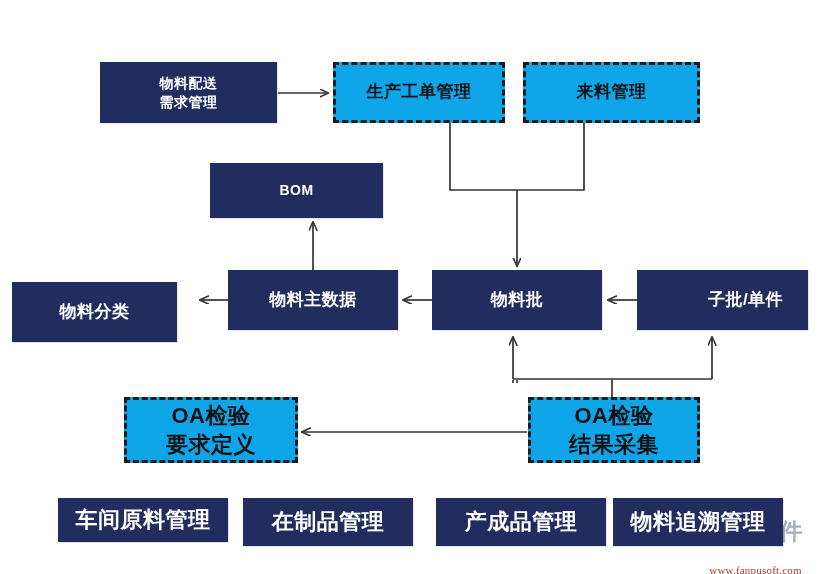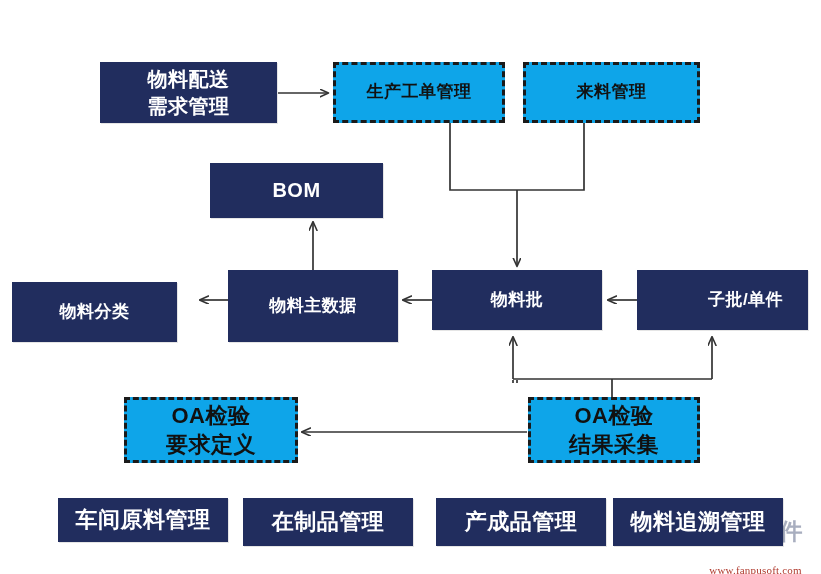--- a/index.html
+++ b/index.html
@@ -48,21 +48,21 @@
   .node.dashed {
     background: #0ea5e9;
     color: #111111;
     border: 3px dashed #1a1a1a;
     font-weight: bold;
   }
   .node-label {
     white-space: pre-line;
     display: block;
   }
-  .fs-18 { font-size: 20px; }
+  .fs-18 { font-size: 14px; }
   .fs-17 { font-size: 17px; }
   .fs-16 { font-size: 22px; }
 
   
   #watermark {
     position: absolute;
     left: 690px;
     top: 512px;
     width: 131px;
     height: 62px;
@@ -157,21 +157,21 @@
   </div>
 
   <div class="node solid fs-18 z-top" style="left:210px;top:163px;width:173px;height:55px;">
     <span class="node-label">BOM</span>
   </div>
 
   <div class="node solid fs-17 z-top" style="left:12px;top:282px;width:165px;height:60px;">
     <span class="node-label">物料分类</span>
   </div>
 
-  <div class="node solid fs-17 z-top" style="left:228px;top:270px;width:170px;height:72px;">
+  <div class="node solid fs-17 z-top" style="left:228px;top:270px;width:170px;height:60px;">
     <span class="node-label">物料主数据</span>
   </div>
 
   <div class="node solid fs-17 z-top" style="left:432px;top:270px;width:170px;height:60px;">
     <span class="node-label">物料批</span>
   </div>
 
   <div class="node solid fs-17 z-top" style="left:637px;top:270px;width:171px;height:60px;padding-left:46px;">
     <span class="node-label">子批/单件</span>
   </div>

